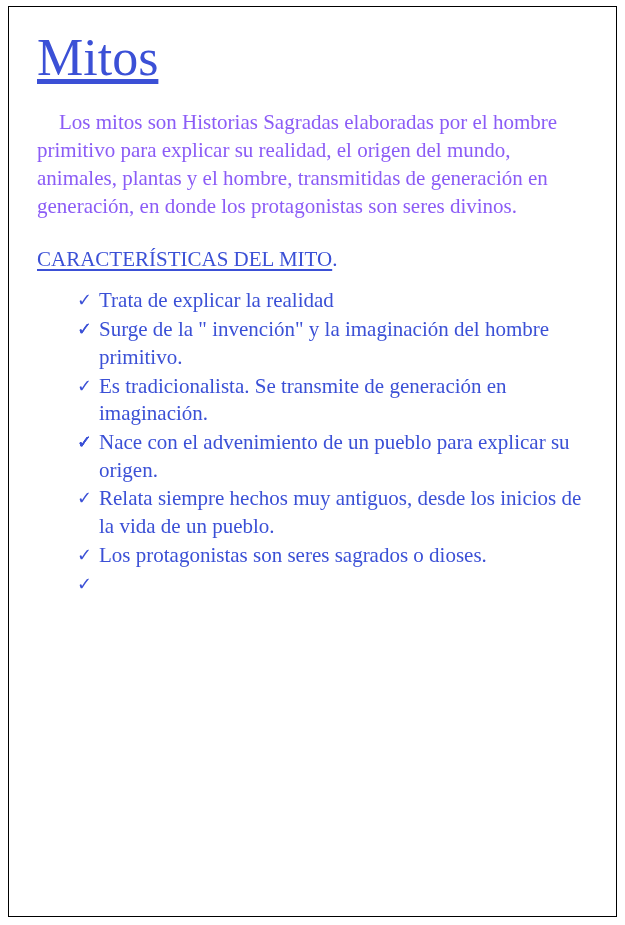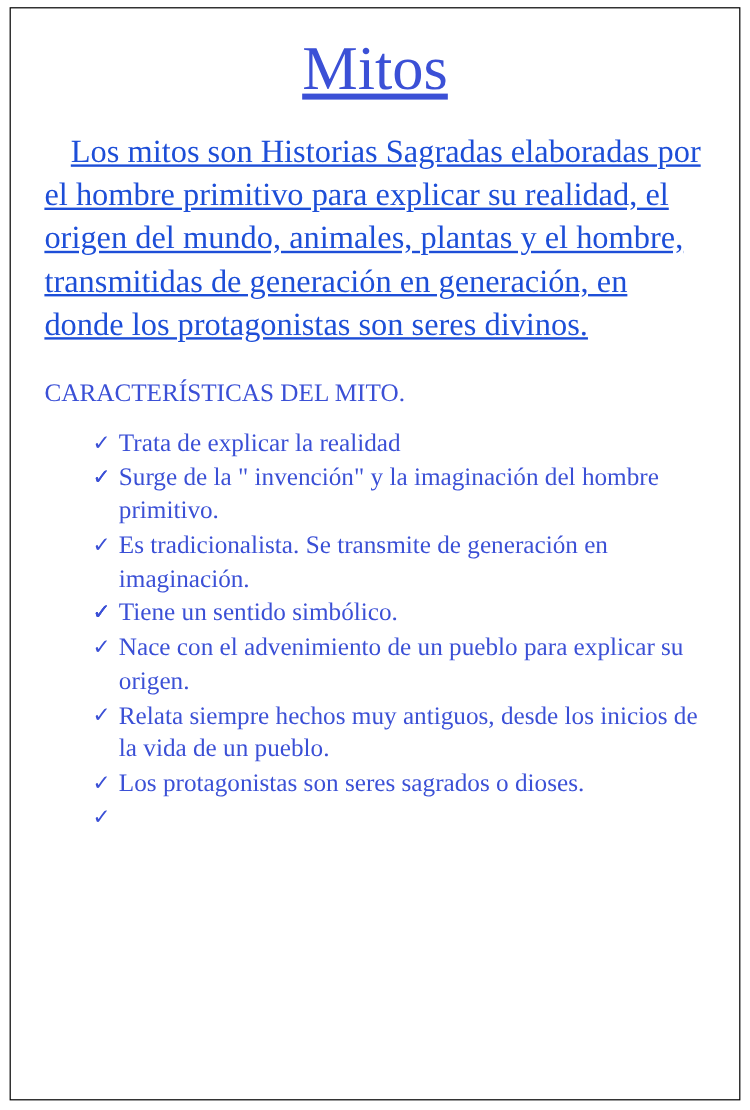--- a/index.html
+++ b/index.html
@@ -20,46 +20,45 @@
   }
   .sheet {
     box-sizing: border-box;
     width: 100%;
     height: 100%;
     border: 1px solid #000000;
     padding: 14px 28px 10px 28px;
     color: #2b43d4;
   }
   .doc-title {
-    text-align: center;
     font-size: 52px;
     line-height: 1.05;
     font-weight: normal;
     color: #3b50d6;
     margin: 10px 0 22px 0;
   }
   .doc-title span {
     text-decoration: underline;
     text-underline-offset: 4px;
   }
   .intro {
-    font-size: 27px;
+    font-size: 21px;
     line-height: 1.34;
-    color: #1d4ed8;
+    color: #8b5cf6;
     text-indent: 22px;
     margin: 0 0 26px 0;
-    text-decoration: underline;
   }
   .section-heading {
     font-size: 21px;
     line-height: 1.3;
     color: #3b50d6;
     margin: 0 0 14px 0;
   }
   .section-heading .underlined {
+    text-decoration: underline;
     text-underline-offset: 3px;
   }
   ul.features {
     list-style: none;
     margin: 0;
     padding: 0 0 0 40px;
   }
   ul.features li {
     position: relative;
     font-size: 21px;
@@ -89,21 +88,21 @@
 
     <p class="section-heading"><span class="underlined">CARACTERÍSTICAS DEL MITO</span><span>.</span></p>
 
     <ul class="features">
       <li><span class="check">✓</span><span>Trata de explicar la realidad</span></li>
       <li><span class="check">✓</span></li>
       <li><span class="check">✓</span><span>Surge de la " invención" y la imaginación del hombre primitivo.</span></li>
       <li><span class="check">✓</span><span>Es tradicionalista. Se transmite de generación en imaginación.</span></li>
       <li><span class="check">✓</span></li>
       <li><span class="check">✓</span></li>
-      <li><span class="check">✓</span><span>Tiene un sentido simbólico.</span></li>
+      <li><span class="check">✓</span></li>
       <li><span class="check">✓</span><span>Nace con el advenimiento de un pueblo para explicar su origen.</span></li>
       <li><span class="check">✓</span><span>Relata siempre hechos muy antiguos, desde los inicios de la vida de un pueblo.</span></li>
       <li><span class="check">✓</span><span>Los protagonistas son seres sagrados o dioses.</span></li>
       <li><span class="check">✓</span></li>
     </ul>
 
   </div>
 </div>
 
 </body></html>

